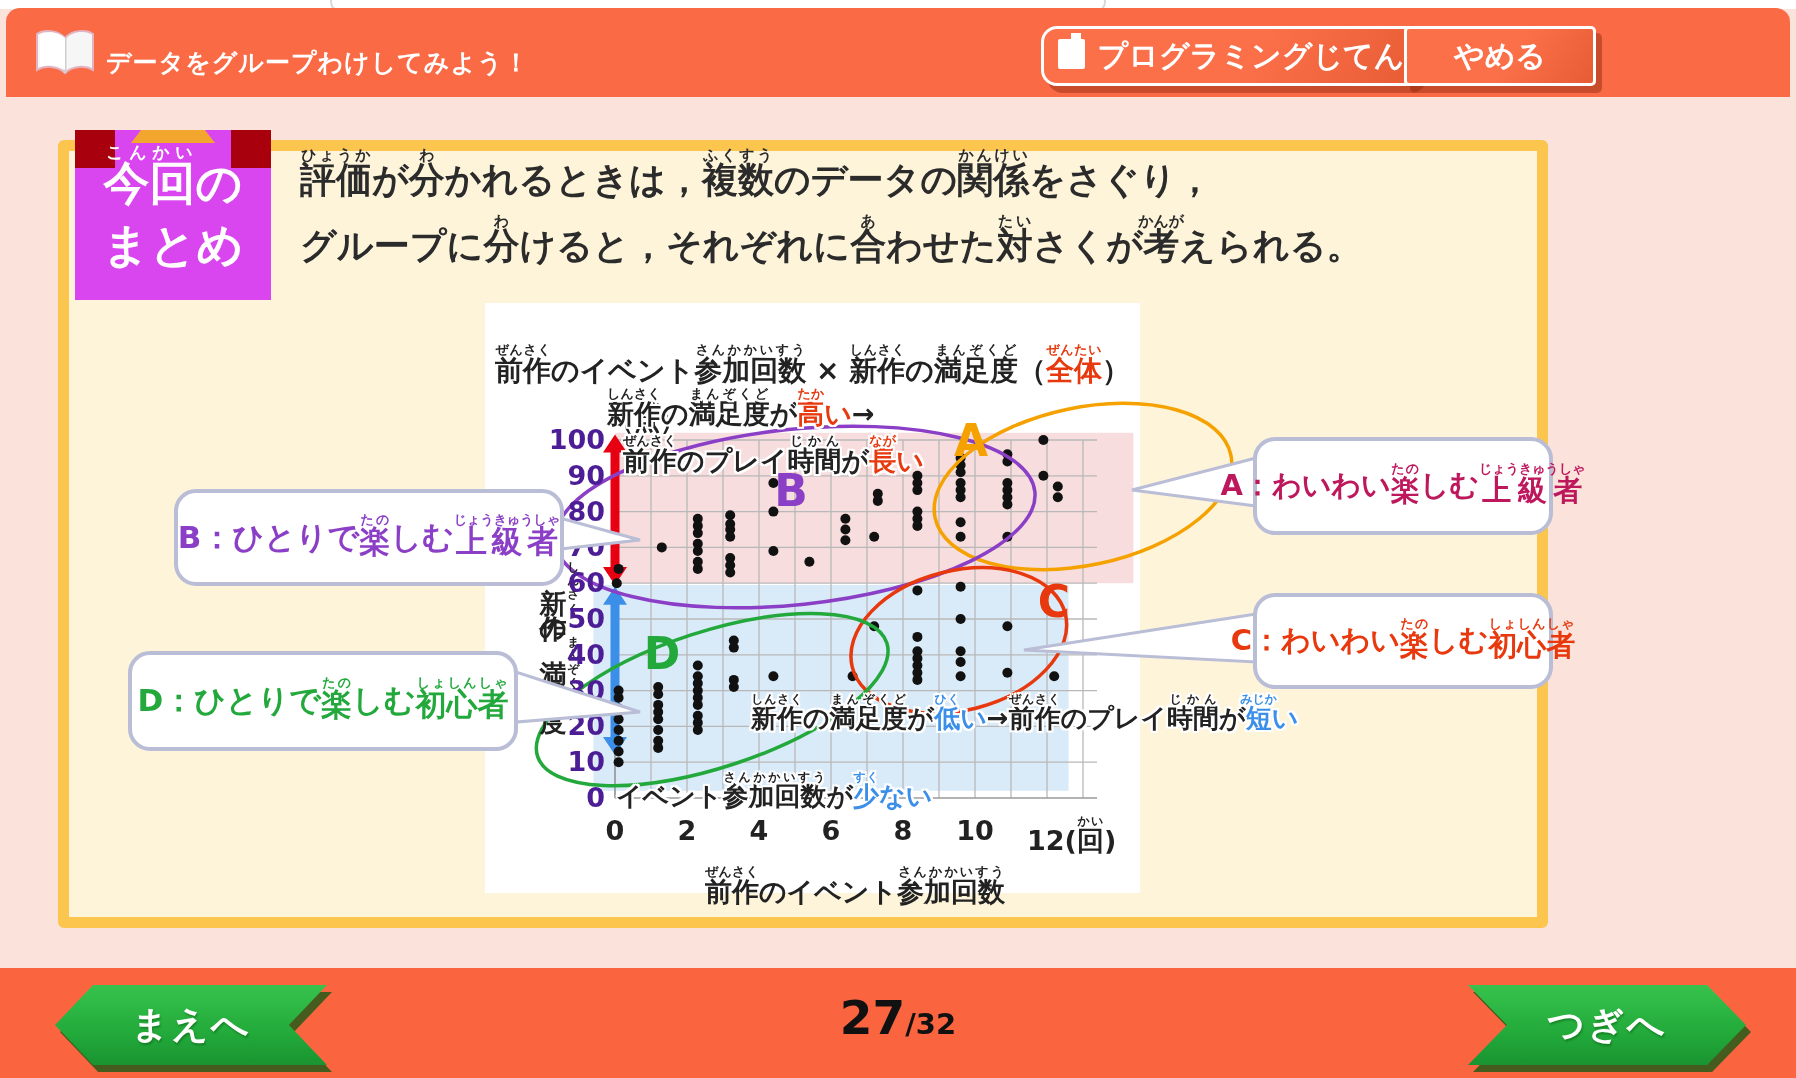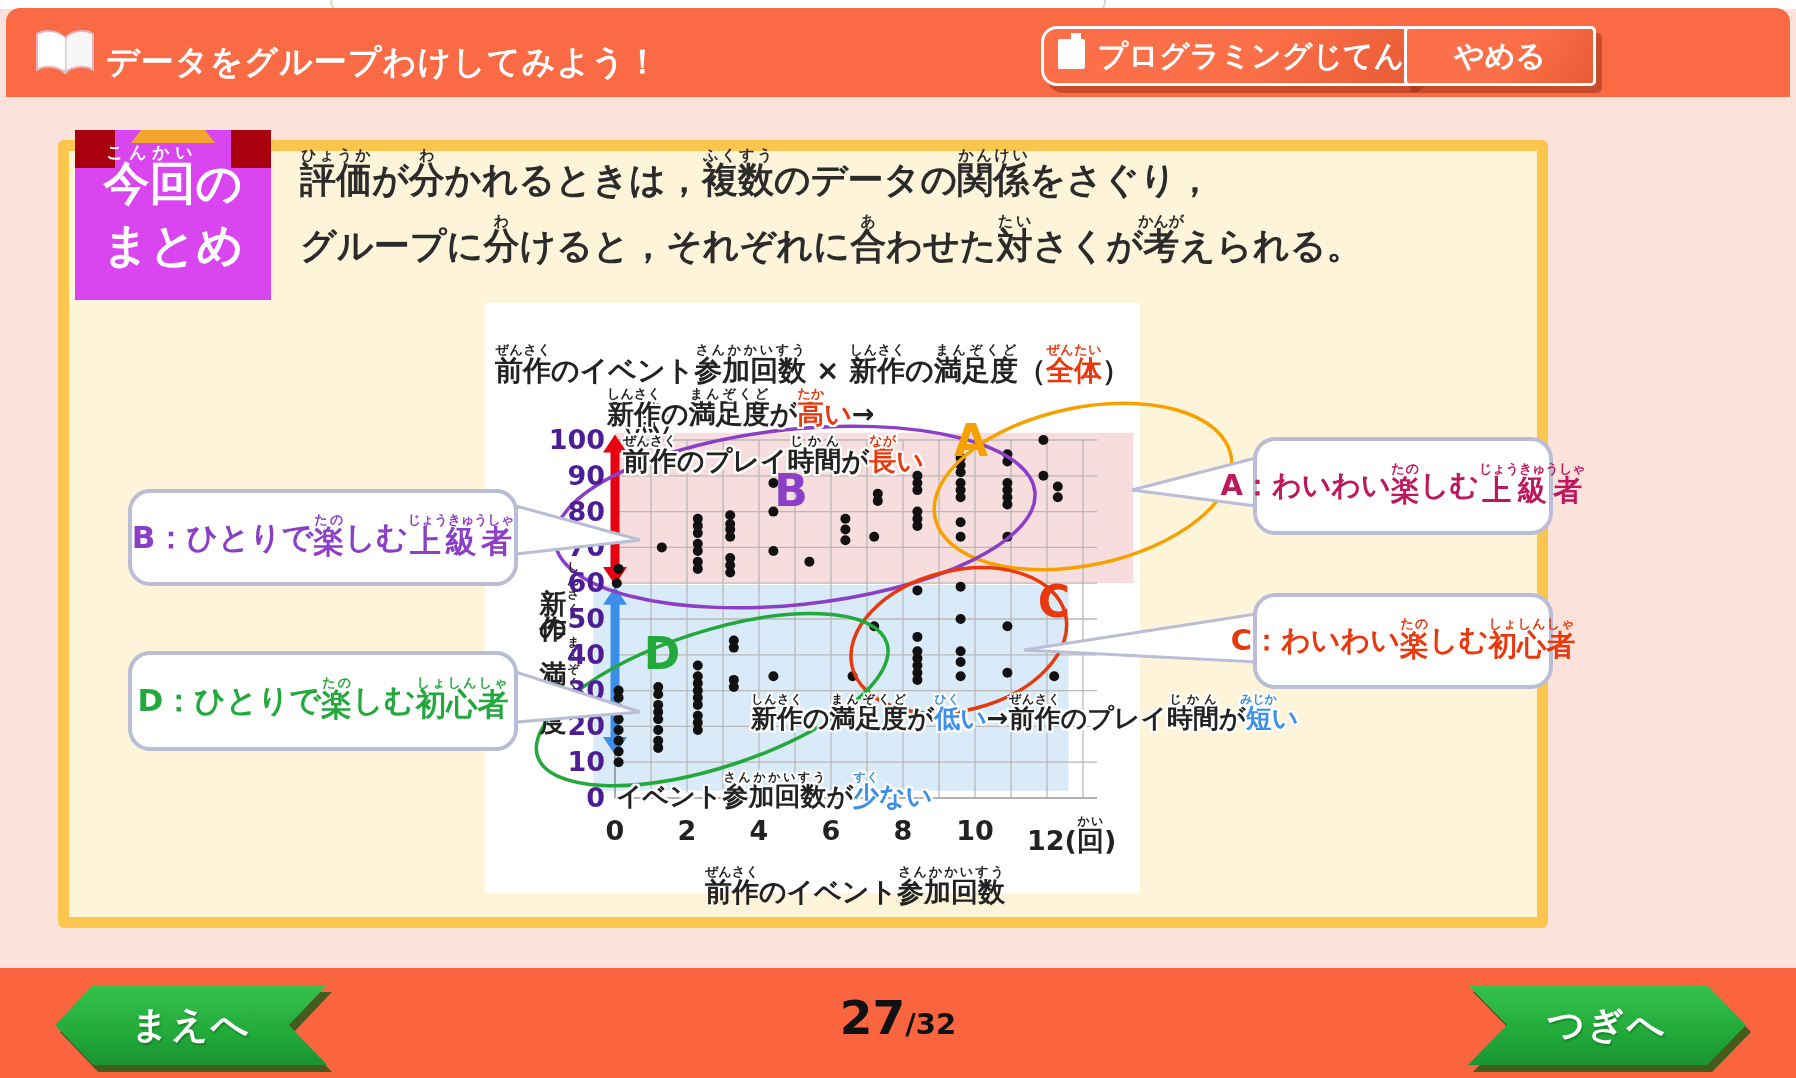--- a/index.html
+++ b/index.html
@@ -5,21 +5,21 @@
   html,body{margin:0;padding:0;}
   body{
     width:1796px;height:1078px;position:relative;overflow:hidden;
     background:#fbe2da;
     font-family:"DejaVu Sans","Liberation Sans",sans-serif;
   }
   .top-strip{position:absolute;left:0;top:0;width:1796px;height:9px;background:#ffffff;}
   .tab-artifact{position:absolute;left:330px;top:-8px;width:772px;height:16px;border:2px solid #d9d9d9;border-radius:10px;background:#fff;}
   
   .header{position:absolute;left:6px;top:8px;width:1784px;height:89px;background:#fa6a45;border-radius:14px 14px 0 0;}
-  .header-title{position:absolute;left:100px;top:0;height:108px;display:flex;align-items:center;color:#fff;font-size:33px;font-weight:bold;letter-spacing:1px;}
+  .header-title{position:absolute;left:100px;top:0;height:108px;display:flex;align-items:center;color:#fff;font-size:25px;font-weight:bold;letter-spacing:1px;}
   .header-book{position:absolute;left:26px;top:18px;width:66px;height:56px;}
   .hdr-btn{position:absolute;top:18px;height:60px;background:linear-gradient(125deg,#fb6f49 55%,#e85c35 100%);
     border:3px solid #fff;border-radius:5px;box-shadow:6px 7px 0 rgba(140,40,10,.45);
     color:#fff;font-size:30px;font-weight:bold;display:flex;align-items:center;justify-content:center;gap:10px;box-sizing:border-box;cursor:pointer;}
   .btn-dict{left:1035px;width:380px;border-radius:16px;}
   .btn-quit{left:1398px;width:192px;}
   
   .panel{position:absolute;left:58px;top:140px;width:1468px;height:766px;background:#fdf4da;border:11px solid #fbc54e;border-radius:6px;}
   .badge{position:absolute;left:75px;top:130px;width:196px;height:170px;background:#d946ef;text-align:center;color:#fff;}
   .badge-corner{position:absolute;width:40px;height:38px;background:#a8000d;top:0;}
@@ -293,21 +293,21 @@
     <span class="grp-letter" style="color: rgb(35, 168, 60); left: 177px; top: 350px;">D</span>
   </div>
 
 <svg class="tails" width="1796" height="1078">
   <polygon points="516,506 516,554 640,540" fill="#ffffff" stroke="#b9bdd6" stroke-width="3"></polygon>
   <polygon points="516,672 516,722 640,712" fill="#ffffff" stroke="#b9bdd6" stroke-width="3"></polygon>
   <polygon points="1256,458 1256,506 1132,490" fill="#ffffff" stroke="#b9bdd6" stroke-width="3"></polygon>
   <polygon points="1256,614 1256,662 1024,650" fill="#ffffff" stroke="#b9bdd6" stroke-width="3"></polygon>
 </svg>
 
-<div class="bubble bubble-b" style="color: rgb(139, 63, 198);">
+<div class="bubble bubble-b" style="color: rgb(139, 63, 198); margin-left: 46px;">
     <span>B：ひとりで</span>
     <ruby><span>楽</span><rt>たの</rt></ruby>
     <span>しむ</span>
     <ruby><span>上級者</span><rt>じょうきゅうしゃ</rt></ruby>
   </div>
 <div class="bubble bubble-d" style="color: rgb(35, 168, 60);">
     <span>D：ひとりで</span>
     <ruby><span>楽</span><rt>たの</rt></ruby>
     <span>しむ</span>
     <ruby><span>初心者</span><rt>しょしんしゃ</rt></ruby>

